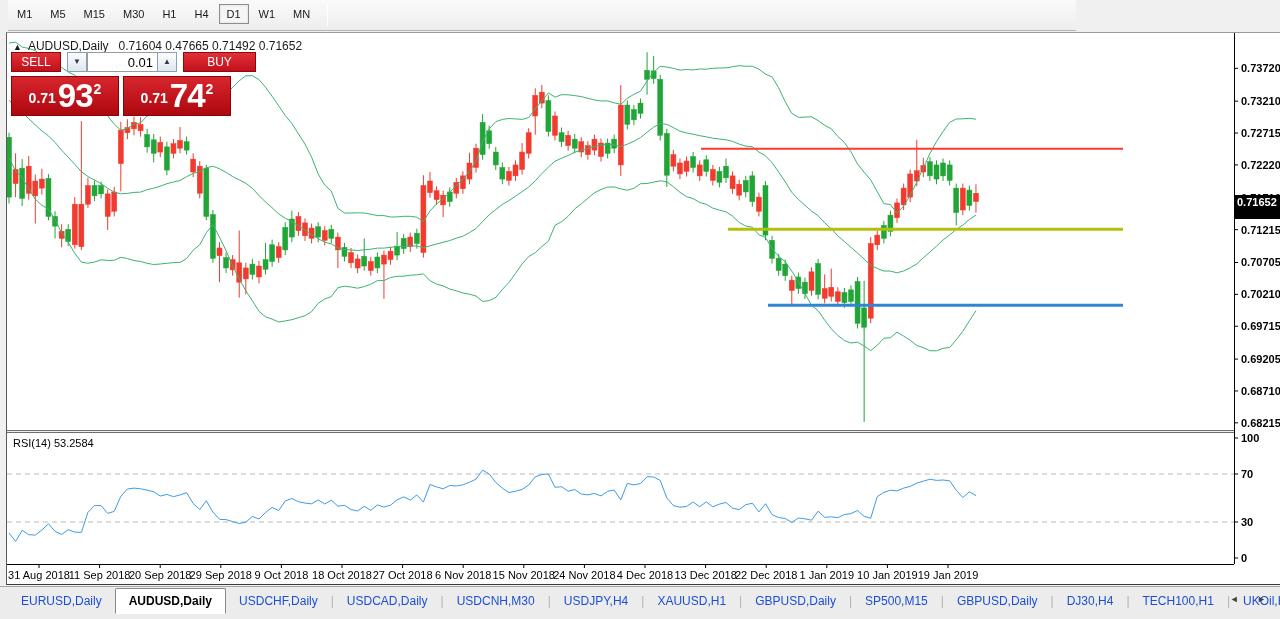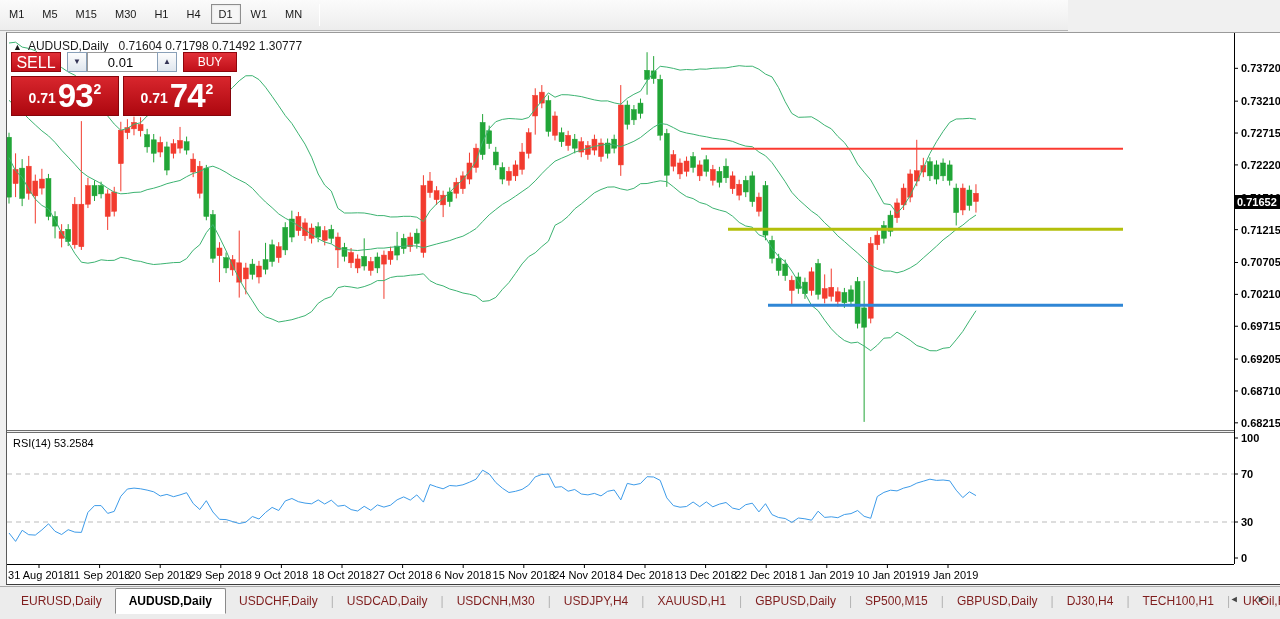--- a/index.html
+++ b/index.html
@@ -1,19 +1,19 @@
 <!DOCTYPE html>
 <html><head>
 <meta charset="utf-8">
 <style>
   * { box-sizing: border-box; margin: 0; padding: 0; }
   html,body { width:1280px; height:619px; overflow:hidden; background:#f0f0f0;
     font-family:"Liberation Sans", sans-serif; }
   
-  #toolbar { position:absolute; left:0; top:0; width:1068px; height:31px;
+  #toolbar { position:absolute; left:8px; top:0; width:1068px; height:31px;
     background:linear-gradient(#fbfbfb,#ededed); border-bottom:1px solid #b4b4b4; }
   .tf-btn { position:relative; float:left; margin:4px 1px 0 1px; padding:3px 7px;
     font-size:11px; color:#1a1a1a; border:1px solid transparent; cursor:default; }
   .tf-btn.active { background:#f6f6f6; border:1px solid #8e8e8e; box-shadow:inset 0 0 2px #cfcfcf;text-align:right; }
   .tb-sep { float:left; width:1px; height:22px; margin:4px 2px 0 8px; background:#bdbdbd;
     border-right:1px solid #ffffff; }
   
   #chartwin { position:absolute; left:6px; top:32px; width:1274px; height:553px;
     background:#ffffff; border-left:1px solid #5a5a5a; border-top:1px solid #9a9a9a;
     border-bottom:1px solid #3c3c3c; }
@@ -21,49 +21,49 @@
   
   #title { position:absolute; left:6px; top:6px; font-size:12px; color:#1a1a1a;
     white-space:nowrap; }
   #title .tri { font-size:9px; margin-right:6px; }
   #title .sym { margin-right:10px; }
   
   #tradepanel { position:absolute; left:4px; top:17px; width:221px; height:95px; }
   .tp-row1 { position:absolute; left:0; top:2px; width:221px; height:20px; }
   .btn-red { background:linear-gradient(#e23038,#c01019); border:1px solid #8f060d;
     color:#fff; text-align:center; }
-  #sellbtn { position:absolute; left:0; top:0; width:50px; height:20px; font-size:16px;
+  #sellbtn { position:absolute; left:0; top:0; width:50px; height:20px; font-size:12px;
     line-height:19px; }
   #spin-dn { position:absolute; left:56px; top:0; width:20px; height:20px;
     background:linear-gradient(#fdfdfd,#dfe6ee); border:1px solid #89a0b8; color:#335;
     font-size:8px; line-height:18px; text-align:center; }
   #volfield { position:absolute; left:76px; top:0; width:72px; height:20px; background:#fff;
-    border:1px solid #9a9a9a; font-size:13px; text-align:center; padding:2px 5px 0 0;
+    border:1px solid #9a9a9a; font-size:13px; text-align:right; padding:2px 5px 0 0;
     font-family:"Liberation Sans",sans-serif; }
   #spin-up { position:absolute; left:146px; top:0; width:20px; height:20px;
     background:linear-gradient(#fdfdfd,#dfe6ee); border:1px solid #89a0b8; color:#335;
     font-size:8px; line-height:18px; text-align:center; }
-  #buybtn { position:absolute; left:172px; top:0; width:54px; height:20px; font-size:12px;
+  #buybtn { position:absolute; left:172px; top:0; width:73px; height:20px; font-size:12px;
     line-height:19px; }
   .price-box { position:absolute; top:26px; width:108px; height:40px;
     background:linear-gradient(#d8262d,#ad070f); border:1px solid #86050b; color:#fff;
     display:flex; align-items:center; justify-content:center; }
   #sellprice { left:0; }
   #buyprice { left:112px; }
   .pb-small { font-size:14px; font-weight:bold; margin-right:2px; margin-top:4px; }
   .pb-big { font-size:33px; font-weight:bold; letter-spacing:-1px; }
   .pb-sup { font-size:14px; font-weight:bold; margin-top:-14px; margin-left:1px; }
   
-  #pricetag { position:absolute; left:1227px; top:162px; width:47px; height:14px;
+  #pricetag { position:absolute; left:1227px; top:162px; width:47px; height:24px;
     background:#000; color:#fff; font-size:11px; font-weight:bold; padding:1px 0 0 3px; }
   
   #tabstrip { position:absolute; left:0; top:586px; width:1280px; height:33px;
     background:#ececec; border-top:1px solid #a8a8a8; }
   #tabs { position:absolute; left:8px; top:3px; height:24px; white-space:nowrap; }
-  .tab { display:inline-block; padding:4px 13px 5px 13px; font-size:12px; color:#7f1d1d;
+  .tab { display:inline-block; padding:4px 13px 5px 13px; font-size:12px; color:#1d4ed8;
     position:relative; }
   .tab.active { background:#ffffff; border:1px solid #8a8a8a; border-bottom:1px solid #fff;
     border-radius:2px 2px 0 0; color:#000; font-weight:bold; margin-top:-2px;
     padding-top:5px; }
   .tab-sep { display:inline-block; color:#b2b2b2; font-size:12px; }
   #tab-arrows { position:absolute; right:6px; top:7px; font-size:9px; color:#444;
     letter-spacing:8px; }
   text { font-family:"Liberation Sans",sans-serif; }
 </style>
 </head>
@@ -467,21 +467,21 @@
       <line x1="819.8000000000001" y1="531" x2="819.8000000000001" y2="535" stroke="#000"></line>
       <text x="819.8000000000001" y="546" text-anchor="middle" font-size="11" fill="#000">1 Jan 2019</text>
       <line x1="880.4" y1="531" x2="880.4" y2="535" stroke="#000"></line>
       <text x="880.4" y="546" text-anchor="middle" font-size="11" fill="#000">10 Jan 2019</text>
       <line x1="941" y1="531" x2="941" y2="535" stroke="#000"></line>
       <text x="941" y="546" text-anchor="middle" font-size="11" fill="#000">19 Jan 2019</text>
       <text x="6" y="414" text-anchor="start" font-size="11" fill="#000">RSI(14) 53.2584</text>
     </svg>
 
   <div id="title">
-    <span class="tri">▲</span><span class="sym">AUDUSD,Daily</span><span>0.71604 0.71798 0.71492 1.30777</span>
+    <span class="tri">▲</span><span class="sym">AUDUSD,Daily</span><span>0.71604 0.47665 0.71492 0.71652</span>
   </div>
 
   <div id="tradepanel">
     <div class="tp-row1">
       <div id="sellbtn" class="btn-red">SELL</div>
       <div id="spin-dn"><span>▼</span></div>
       <div id="volfield">0.01</div>
       <div id="spin-up"><span>▲</span></div>
       <div id="buybtn" class="btn-red">BUY</div>
     </div>

